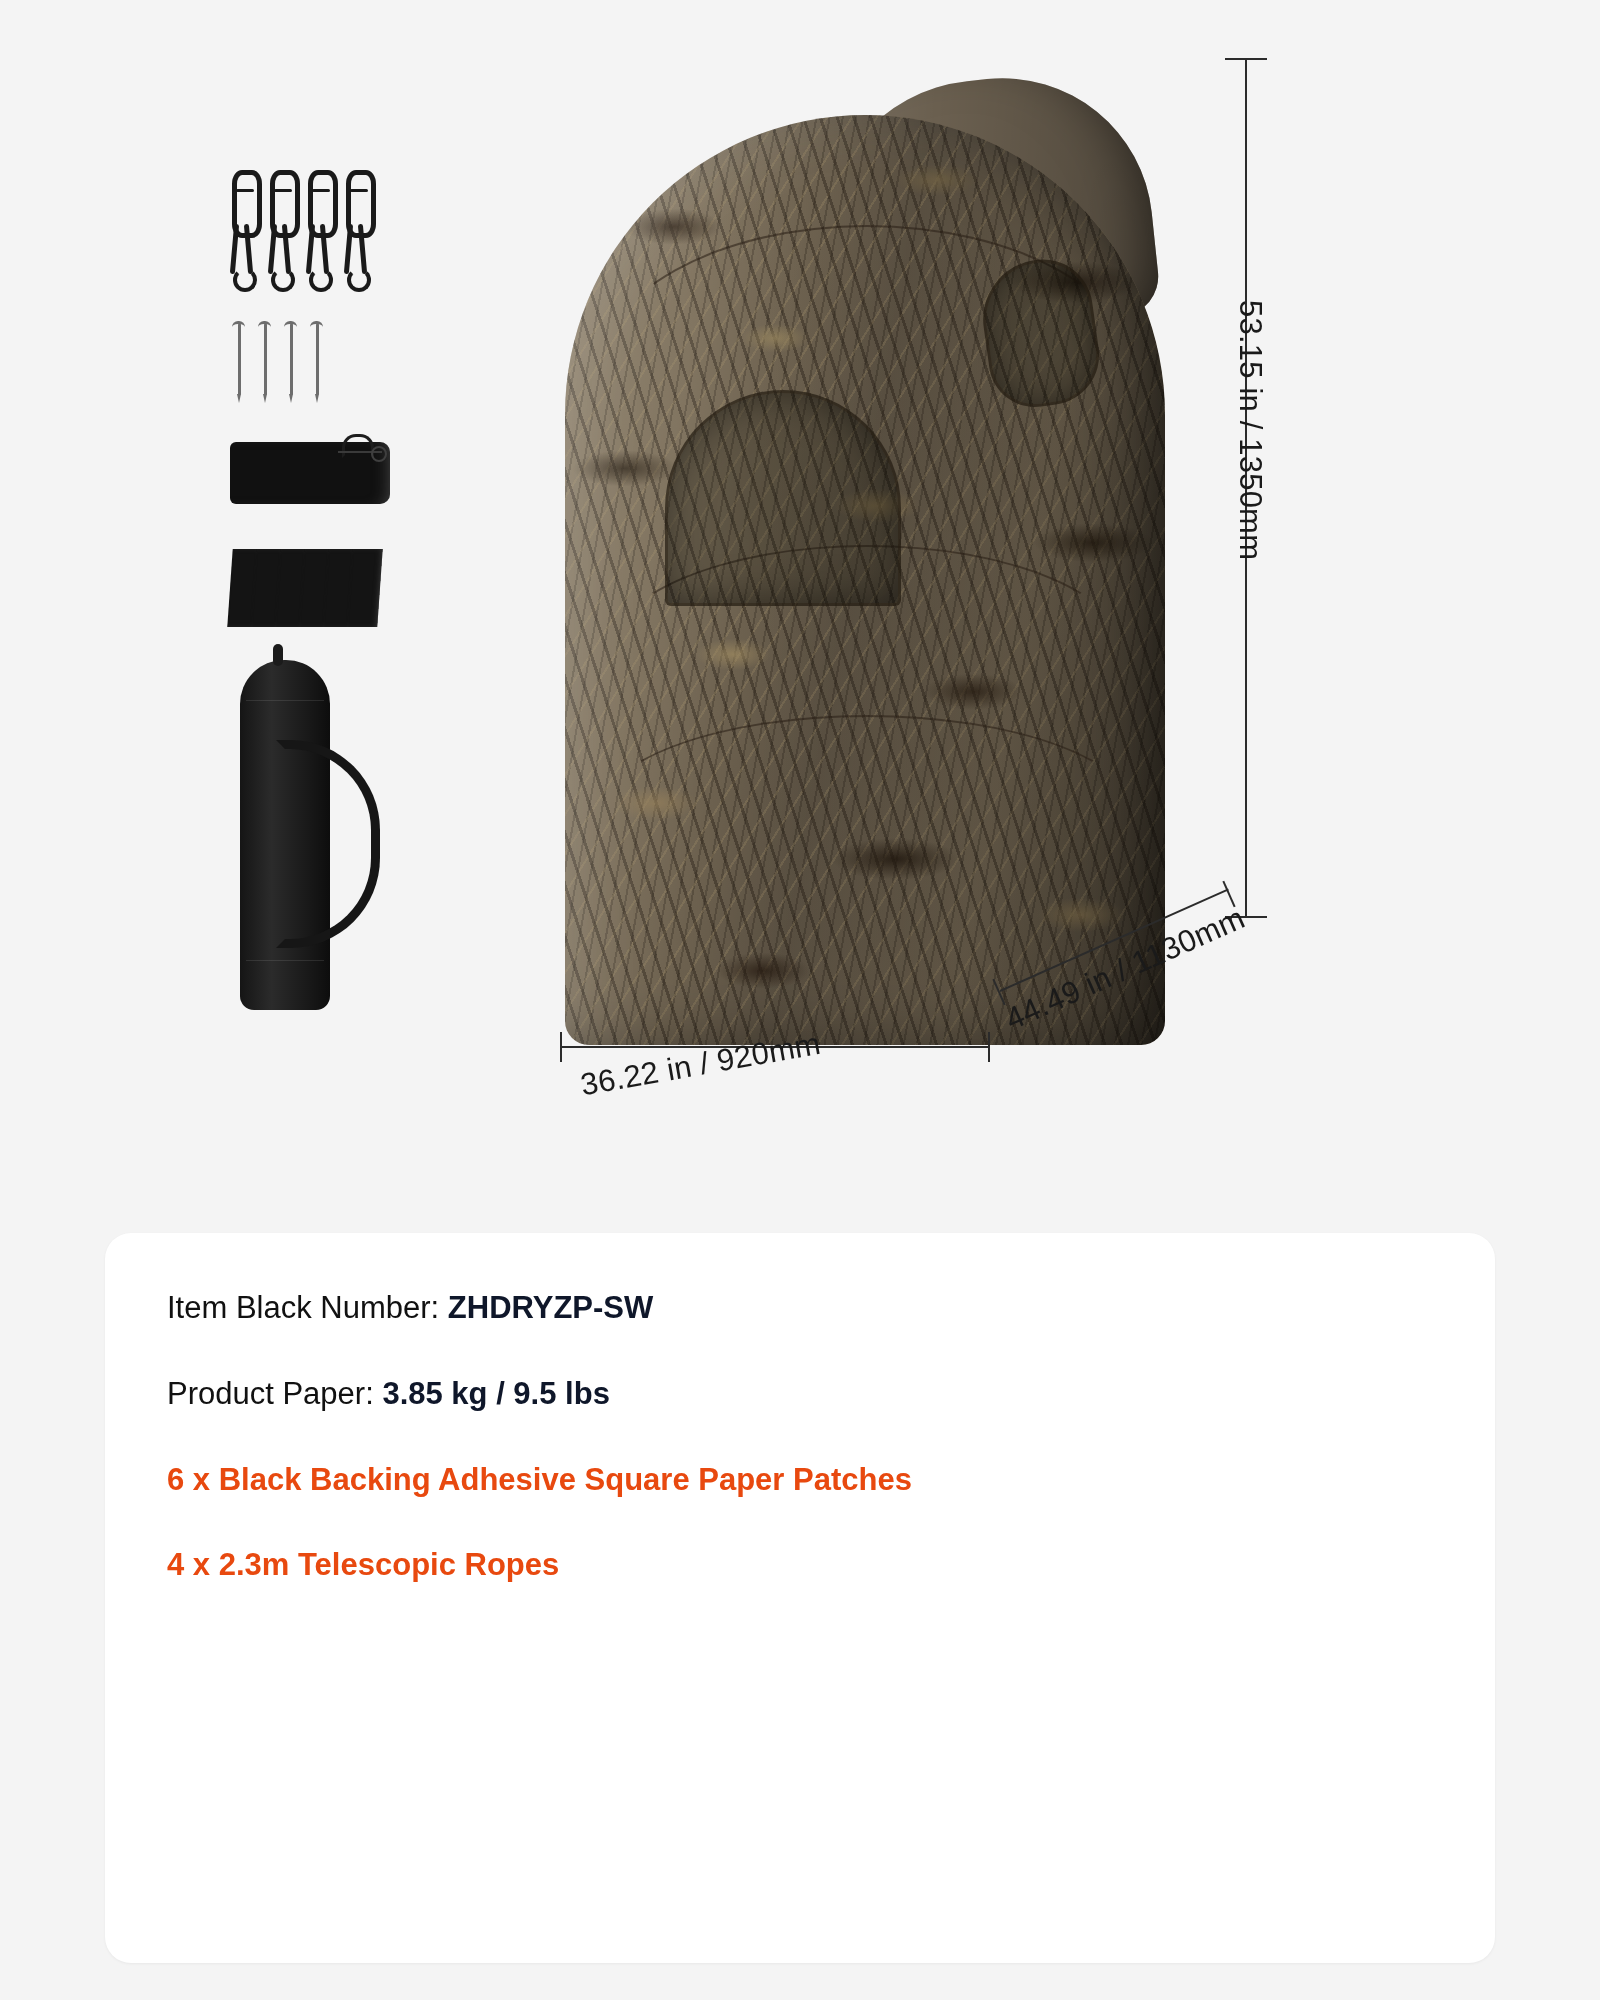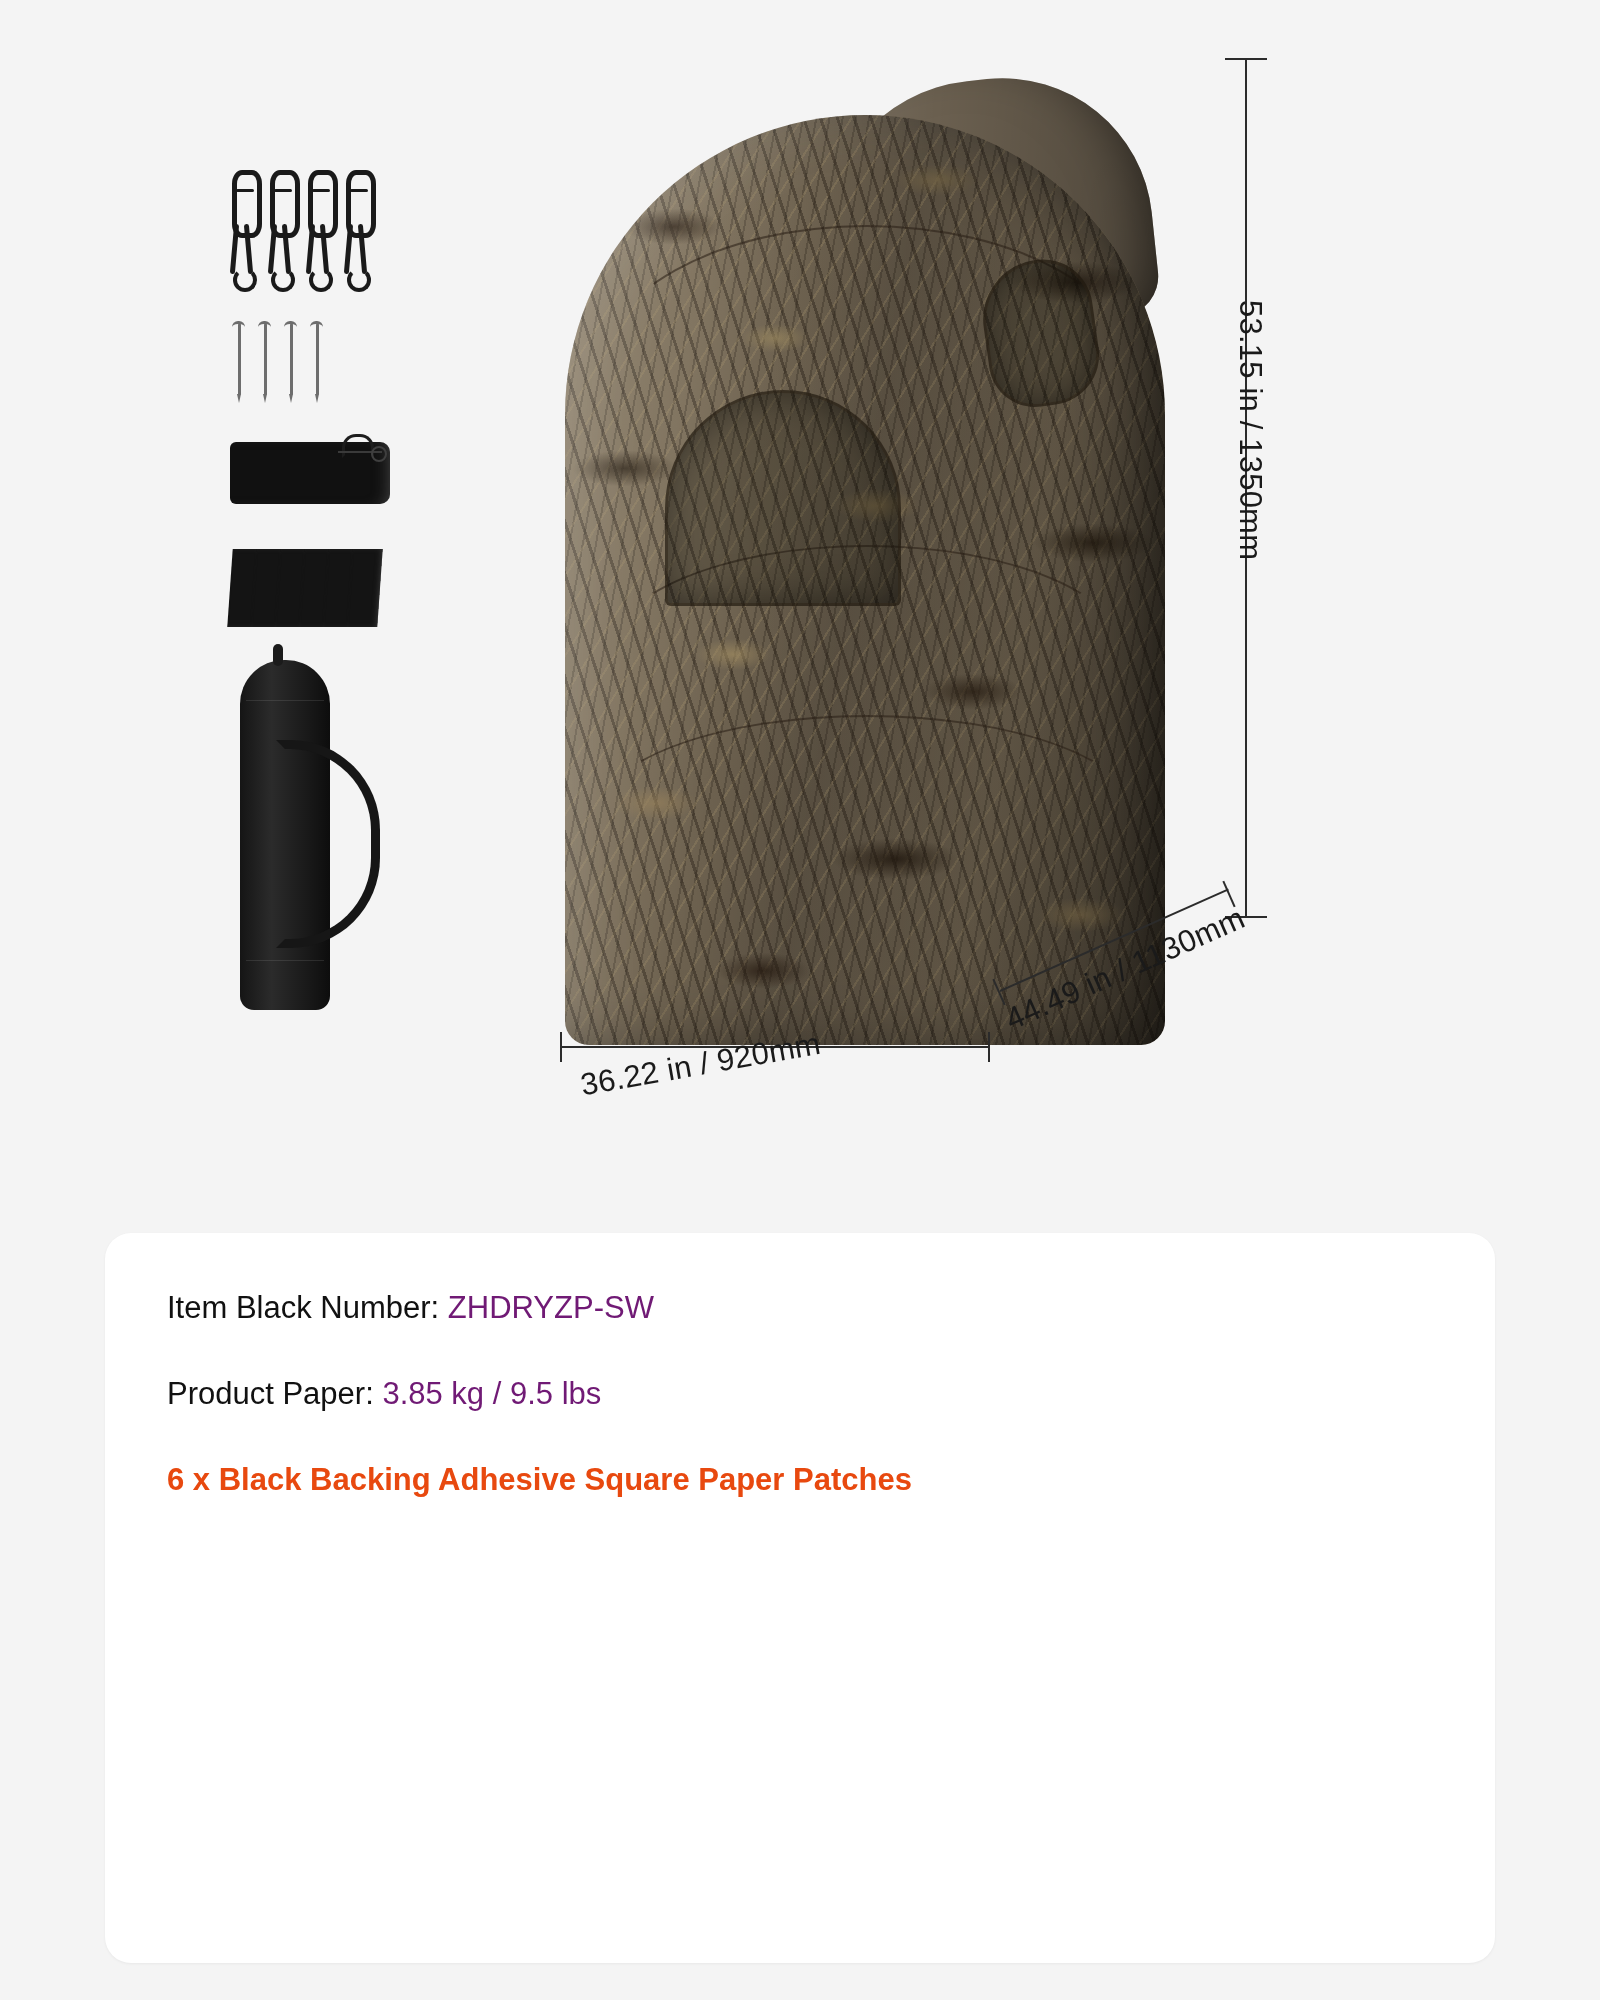--- a/index.html
+++ b/index.html
@@ -390,22 +390,22 @@
     padding: 56px 62px 0 62px;
   }
   .spec-row {
     font-size: 31px;
     color: #111111;
     margin-bottom: 47px;
     line-height: 1.25;
     white-space: nowrap;
   }
   .spec-row .value {
-    color: #701a75;
-    font-weight: normal;
+    color: #0f172a;
+    font-weight: bold;
   }
   .spec-item {
     font-size: 31px;
     color: #e8490f;
     font-weight: bold;
     margin-bottom: 47px;
     line-height: 1.25;
     white-space: nowrap;
   }
 </style>
@@ -507,16 +507,17 @@
 
   <div class="spec-card">
     <div class="spec-inner">
       <div class="spec-row">
         <span>Item Black Number: </span><span class="value">ZHDRYZP-SW</span>
       </div>
       <div class="spec-row">
         <span>Product Paper: </span><span class="value">3.85 kg / 9.5 lbs</span>
       </div>
       <div class="spec-item">6 x Black Backing Adhesive Square Paper Patches</div>
+      <div class="spec-item">4 x 2.3m Telescopic Ropes</div>
     </div>
   </div>
 
 </div>
 
 </body></html>

